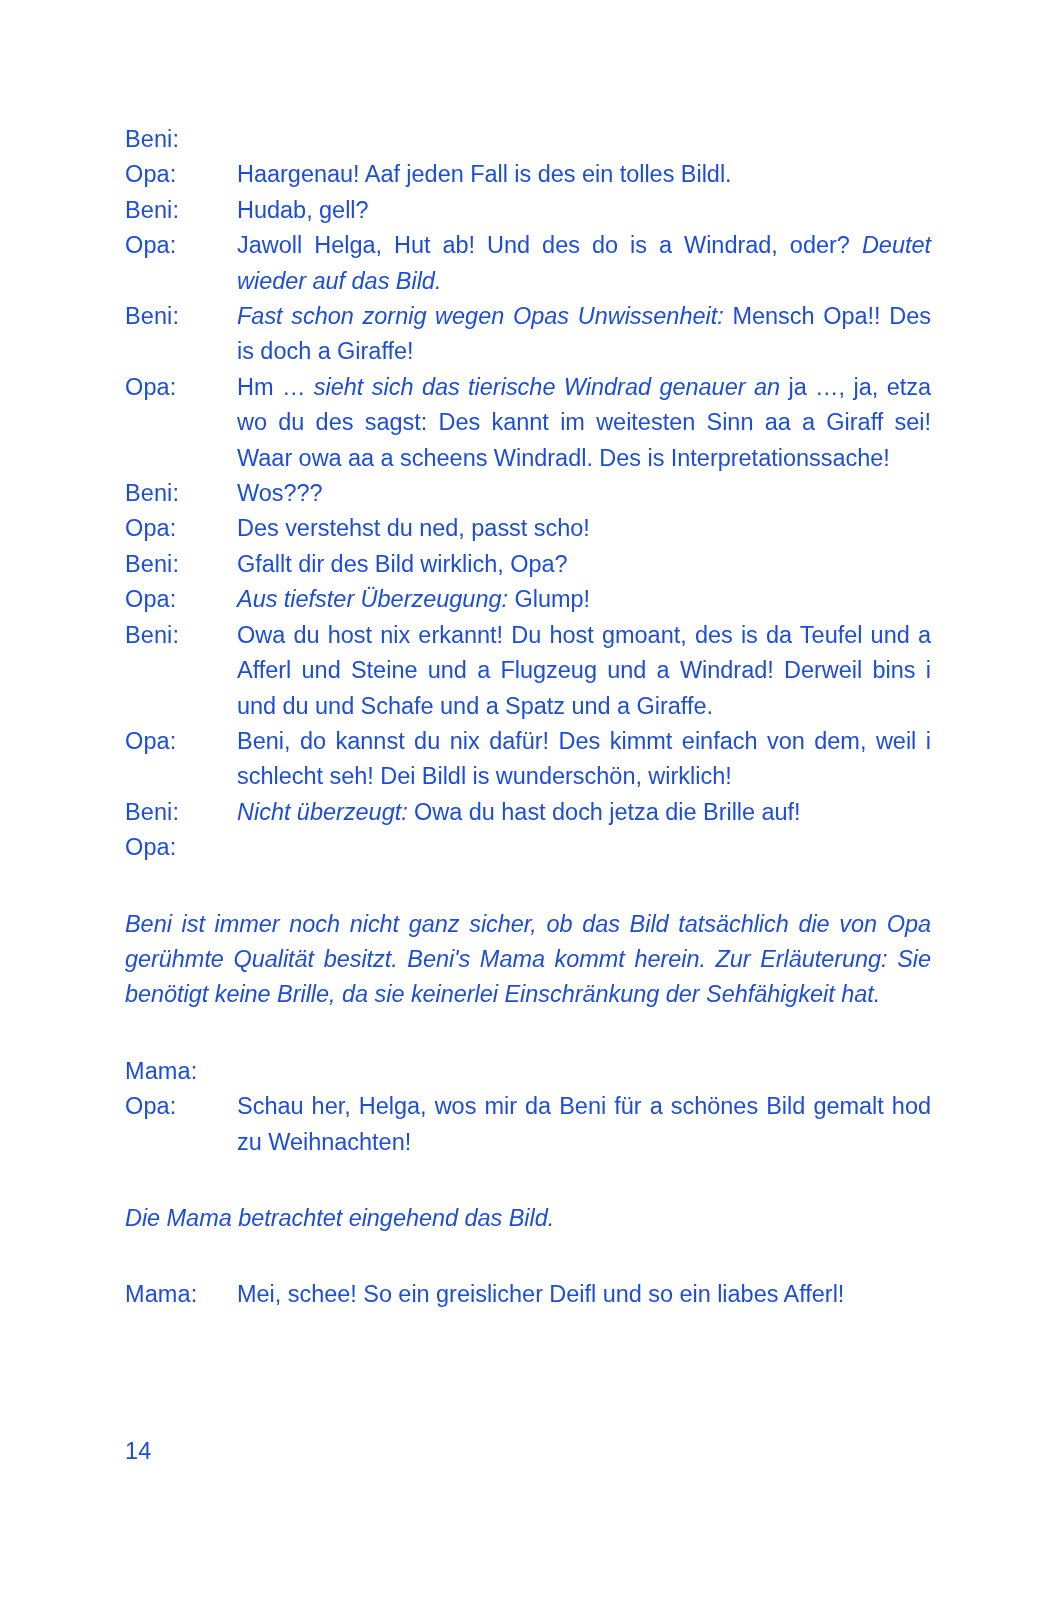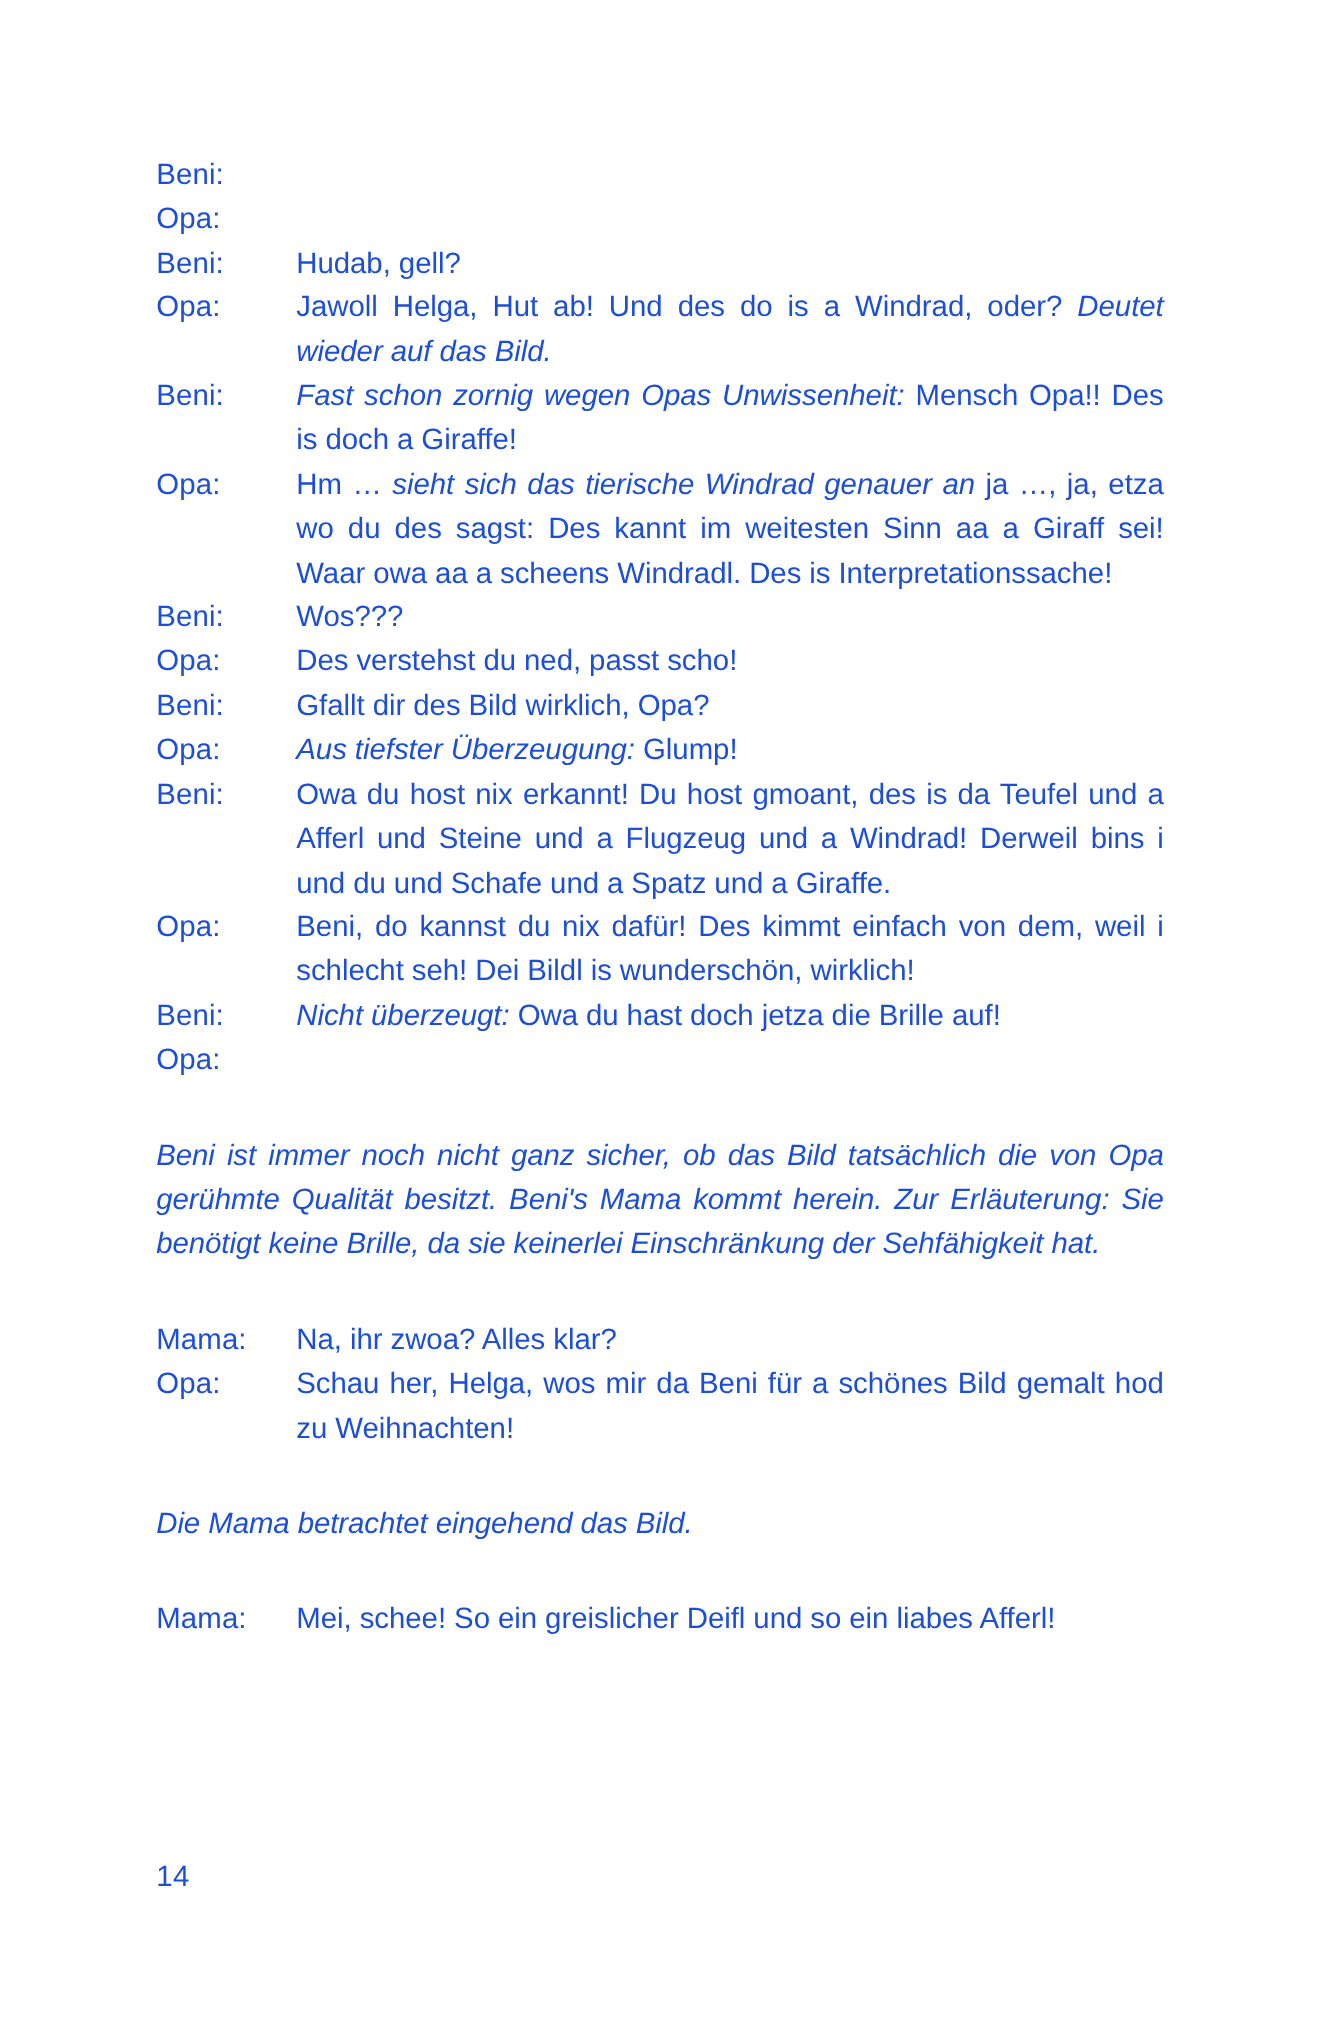--- a/index.html
+++ b/index.html
@@ -62,37 +62,38 @@
     letter-spacing: -0.05px;
   }
 
   
   .gap-lg { height: 41px; }
 
   
   .folio {
     position: absolute;
     left: 125px;
-    top: 1470px;
+    top: 1420px;
     font-size: 23.5px;
     line-height: 30px;
     letter-spacing: 0.3px;
   }
 </style>
 </head>
 <body>
 
 <div class="page">
   <div class="content" id="content">
       <div class="dialogue">
         <div class="line">
           <div class="speaker">Beni:</div>
         </div>
         <div class="line">
           <div class="speaker">Opa:</div>
+          <div class="speech"><span>Haargenau! Aaf jeden Fall is des ein tolles Bildl.</span></div>
         </div>
         <div class="line">
           <div class="speaker">Beni:</div>
           <div class="speech"><span>Hudab, gell?</span></div>
         </div>
         <div class="line">
           <div class="speaker">Opa:</div>
           <div class="speech"><span>Jawoll Helga, Hut ab! Und des do is a Windrad, oder? </span><i>Deutet wieder auf das Bild.</i></div>
         </div>
         <div class="line">
@@ -134,21 +135,20 @@
         <div class="line">
           <div class="speaker">Opa:</div>
         </div>
       </div>
       <div class="gap-lg"></div>
       <div class="stage">Beni ist immer noch nicht ganz sicher, ob das Bild tatsächlich die von Opa gerühmte Qualität besitzt. Beni's Mama kommt herein. Zur Erläuterung: Sie benötigt keine Brille, da sie keinerlei Einschränkung der Sehfähigkeit hat.</div>
       <div class="gap-lg"></div>
       <div class="dialogue">
         <div class="line">
           <div class="speaker">Mama:</div>
-          <div class="speech"><span>Na, ihr zwoa? Alles klar?</span></div>
         </div>
         <div class="line">
           <div class="speaker">Opa:</div>
           <div class="speech"><span>Schau her, Helga, wos mir da Beni für a schönes Bild gemalt hod zu Weihnachten!</span></div>
         </div>
       </div>
       <div class="gap-lg"></div>
       <div class="stage">Die Mama betrachtet eingehend das Bild.</div>
       <div class="gap-lg"></div>
       <div class="dialogue">

